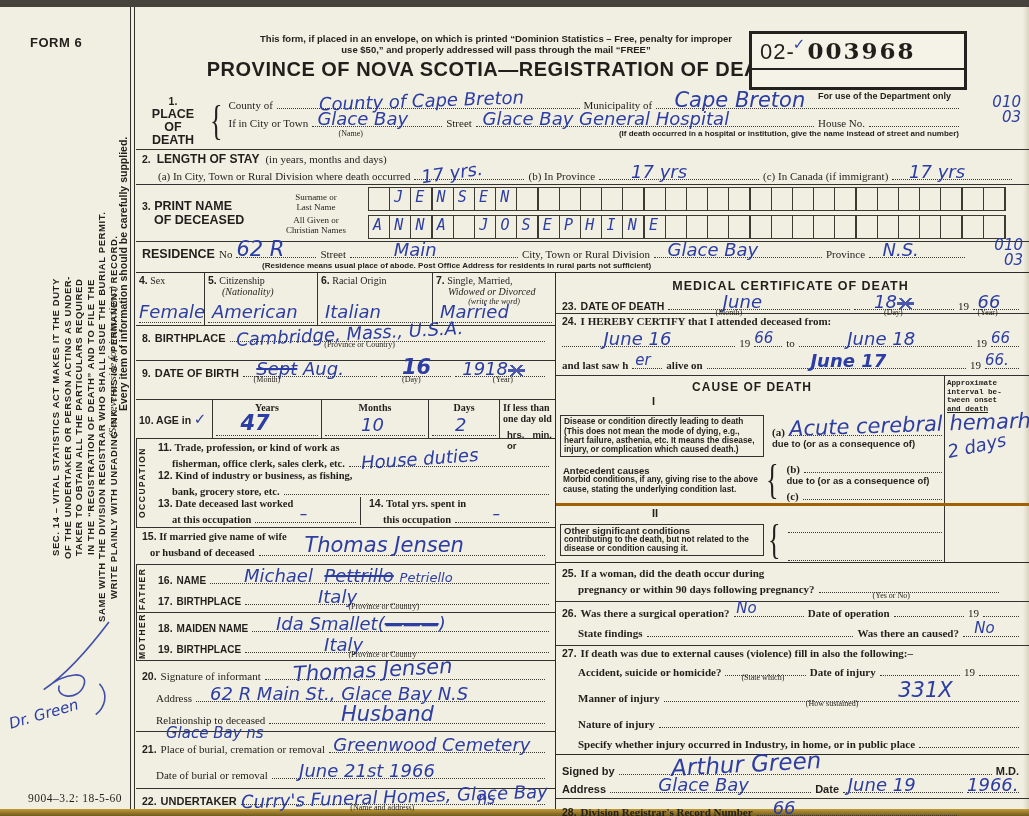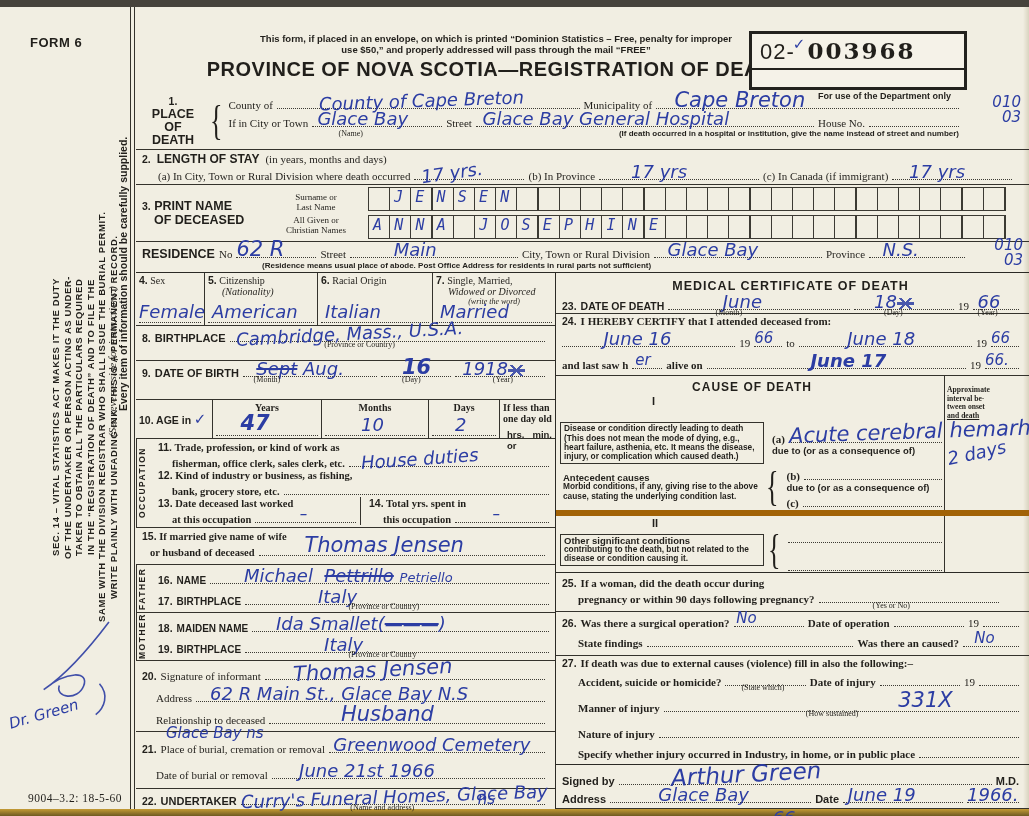--- a/index.html
+++ b/index.html
@@ -88,21 +88,21 @@
   
   .cause{border-bottom:1.5px solid #2b2a25;}
   .crow{display:flex;align-items:stretch;}
   .cmain{flex:1;min-width:0;padding:1px 0 1px 4px;position:relative;}
   .cint{flex:0 0 80px;border-left:1px solid #34322c;position:relative;padding:1px 2px;}
   .labelbox{border:1px solid #34322c;padding:1px 3px;font-family:"Liberation Sans",sans-serif;font-weight:bold;font-size:8.3px;line-height:9.3px;width:196px;}
   .ctext{font-family:"Liberation Sans",sans-serif;font-weight:bold;font-size:8.3px;line-height:9.3px;}
   .roman{font-family:"Liberation Sans",sans-serif;font-weight:bold;font-size:11px;text-align:center;width:200px;}
   .abc{display:flex;flex-direction:column;justify-content:center;flex:1;min-width:0;padding:0 2px 0 4px;}
   .dueline{font-family:"Liberation Sans",sans-serif;font-weight:bold;font-size:9.5px;}
-  .inthead{font-family:Liberation Serif, serif;font-weight:bold;font-size:7.6px;line-height:8.6px;text-align:left;padding-top:9px;}
+  .inthead{font-family:Liberation Mono, monospace;font-weight:bold;font-size:7.6px;line-height:8.6px;text-align:left;padding-top:2px;}
   .inthead .u{text-decoration:underline;}
 
   .rrow{padding:1px 10px 1px 6px;}
   .sigbig{font-size:23px;transform:rotate(-3deg);display:inline-block;}
 </style>
 </head>
 <body>
 
 <div class="page">
   <div class="edge-top"></div>
@@ -601,21 +601,21 @@
                     </span>
                 </div>
                 <div class="dueline">due to (or as a consequence of)</div>
               </div>
             </div>
             <div class="cint">
               <span class="hw hw-lg" style="display:inline-block;margin-top:22px;transform:rotate(-12deg);">2 days</span>
             </div>
           </div>
 
-          <div class="crow" style="border-bottom:6px solid #a16207;">
+          <div class="crow" style="border-bottom:3px solid #a16207;">
             <div class="cmain" style="display:flex;gap:4px;align-items:center;">
               <div class="labelbox" style="border:none;width:196px;">
                 <div class="ctext" style="font-size:9.5px;">Antecedent causes</div>
                 <div class="ctext">Morbid conditions, if any, giving rise to the above cause, stating the underlying condition last.</div>
               </div>
               <span class="brace">{</span>
               <div class="abc">
                 <div class="row">
                     <span class="sl" style="font-weight:bold;">(b)</span>
                     <span class="dots"></span>

